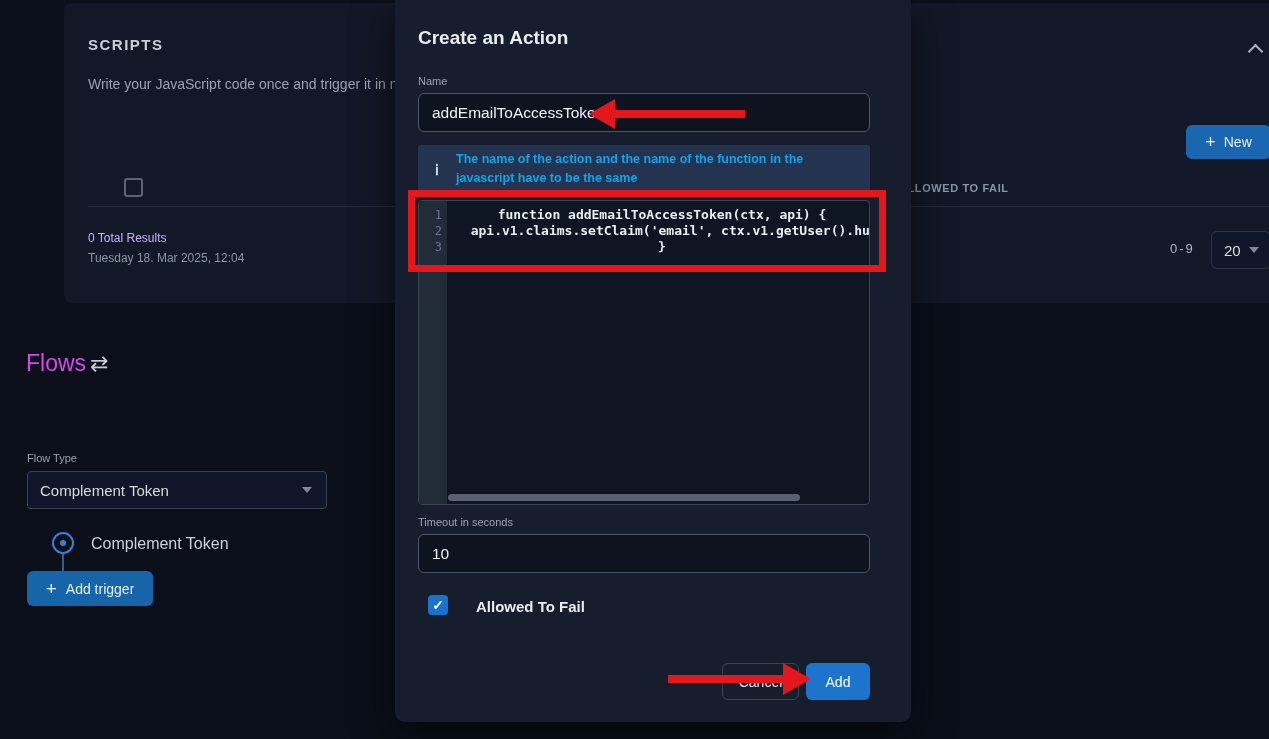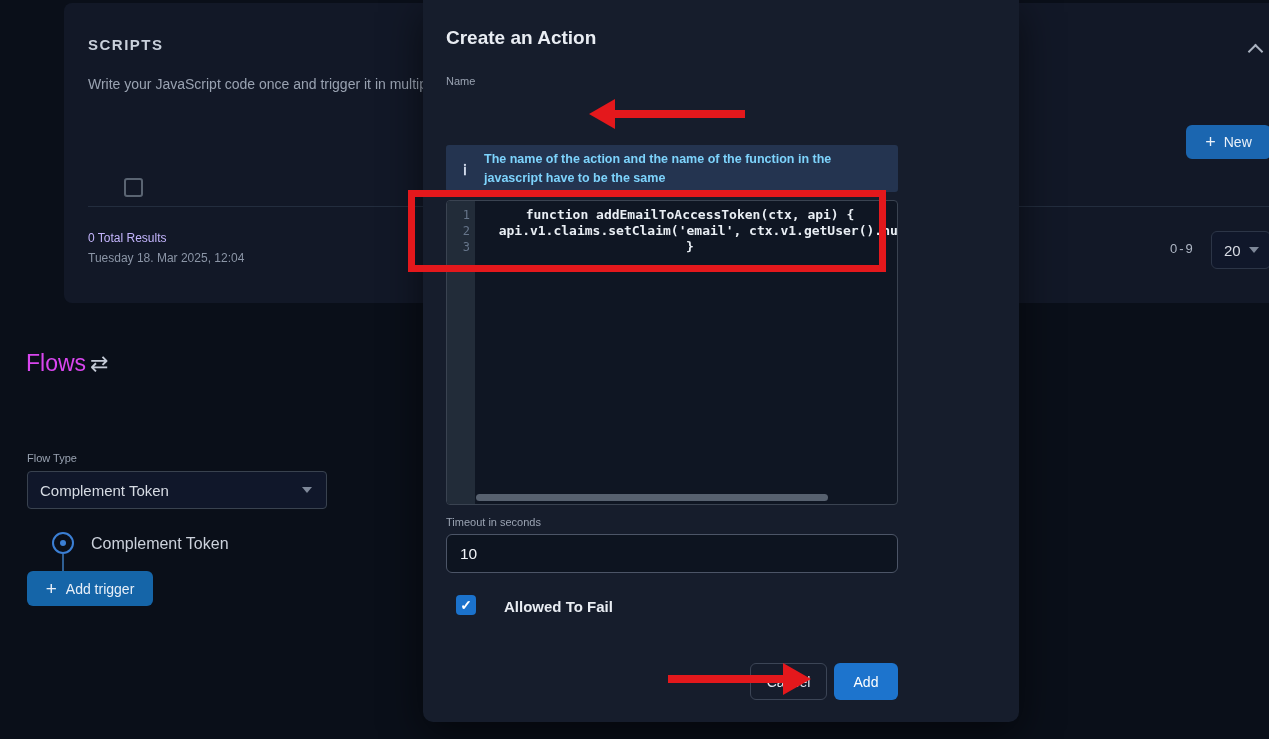--- a/index.html
+++ b/index.html
@@ -51,35 +51,35 @@
     border:2px solid #3b7fd4; border-radius:50%; }
   .node-circle::after { content:""; position:absolute; left:6px; top:6px; width:6px; height:6px;
     border-radius:50%; background:#3b7fd4; }
   .node-connector { position:absolute; left:62px; top:554px; width:2px; height:19px; background:#2f5f94; }
   .node-label { position:absolute; left:91px; top:535px; font-size:16px; color:#ccd2dc; }
   .btn-add-trigger { position:absolute; left:27px; top:571px; width:126px; height:35px;
     background:#1565a8; border:none; border-radius:6px; color:#e8eff8; font-size:14px;
     font-family:inherit; cursor:pointer; display:flex; align-items:center; justify-content:center; gap:9px; }
   .btn-add-trigger .plus { font-size:19px; font-weight:400; line-height:1; }
   
-  .modal { position:absolute; left:395px; top:0; width:596px; height:722px;
-    background:#161d2c; border-radius:0 0 10px 10px; box-shadow:0 12px 40px rgba(0,0,0,.55); z-index:5;margin-left:28px; }
+  .modal { position:absolute; left:395px; top:0; width:516px; height:722px;
+    background:#161d2c; border-radius:0 0 10px 10px; box-shadow:0 12px 40px rgba(0,0,0,.55); z-index:5; }
   .modal-title { position:absolute; left:23px; top:27px; font-size:19px; font-weight:700; color:#e9edf3; }
   .field-label { position:absolute; left:23px; font-size:11px; color:#9aa3b2; }
   .lbl-name { top:75px; }
   .lbl-timeout { top:516px; }
   .txt-input { position:absolute; left:23px; width:452px; height:39px; background:#0d1420;
     border:1px solid #4c5567; border-radius:6px; color:#f0f3f7; font-size:15.5px;
     font-family:inherit; padding:0 13px; outline:none; }
   .inp-name { top:93px; }
   .inp-timeout { top:534px; }
   .info-banner { position:absolute; left:23px; top:145px; width:452px; height:47px;
     background:#243450; border-radius:3px; display:flex; align-items:center; }
   .info-icon { width:38px; text-align:center; font-size:15px; color:#cfd7e8; font-weight:700; font-style:normal; flex:none; }
-  .info-text { font-size:12.5px; font-weight:600; color:#7dd3fc; line-height:1.45; padding-right:28px; }
+  .info-text { font-size:12.5px; font-weight:600; color:#0ea5e9; line-height:1.45; padding-right:28px; }
   .editor { position:absolute; left:23px; top:200px; width:452px; height:305px;
     background:#0f1623; border:1px solid #3a4351; border-radius:4px; overflow:hidden; }
   .gutter { position:absolute; left:0; top:0; bottom:0; width:28px; background:#222c39; }
   .code-row { position:absolute; left:0; right:0; height:16px; white-space:pre; overflow:hidden;
     font-family:"DejaVu Sans Mono", monospace; }
   .code-row .ln { position:absolute; left:0; top:1px; width:23px; text-align:right; font-size:12px; color:#66758a; }
   .code-row .code { position:absolute; left:36px; top:0; right:0; font-size:13px; font-weight:700; color:#e9eef4; overflow:hidden;text-align:center; }
   .hscroll-thumb { position:absolute; left:29px; bottom:3px; width:352px; height:7px;
     background:#57616f; border-radius:4px; }
   .atf-checkbox { position:absolute; left:33px; top:595px; width:20px; height:20px;
@@ -140,20 +140,21 @@
   <div class="node-label">Complement Token</div>
   <button class="btn-add-trigger">
     <span class="plus">+</span>
     <span>Add trigger</span>
   </button>
 
   <div class="modal">
     <div class="modal-title">Create an Action</div>
 
     <div class="field-label lbl-name">Name</div>
+    <input class="txt-input inp-name" value="addEmailToAccessToken" style="">
 
     <div class="info-banner">
       <span class="info-icon">ℹ</span>
       <span class="info-text">The name of the action and the name of the function in the javascript have to be the same</span>
     </div>
 
     <div class="editor">
       <div class="gutter"></div>
       <div class="code-row" style="top:6px">
         <span class="ln">1</span>

